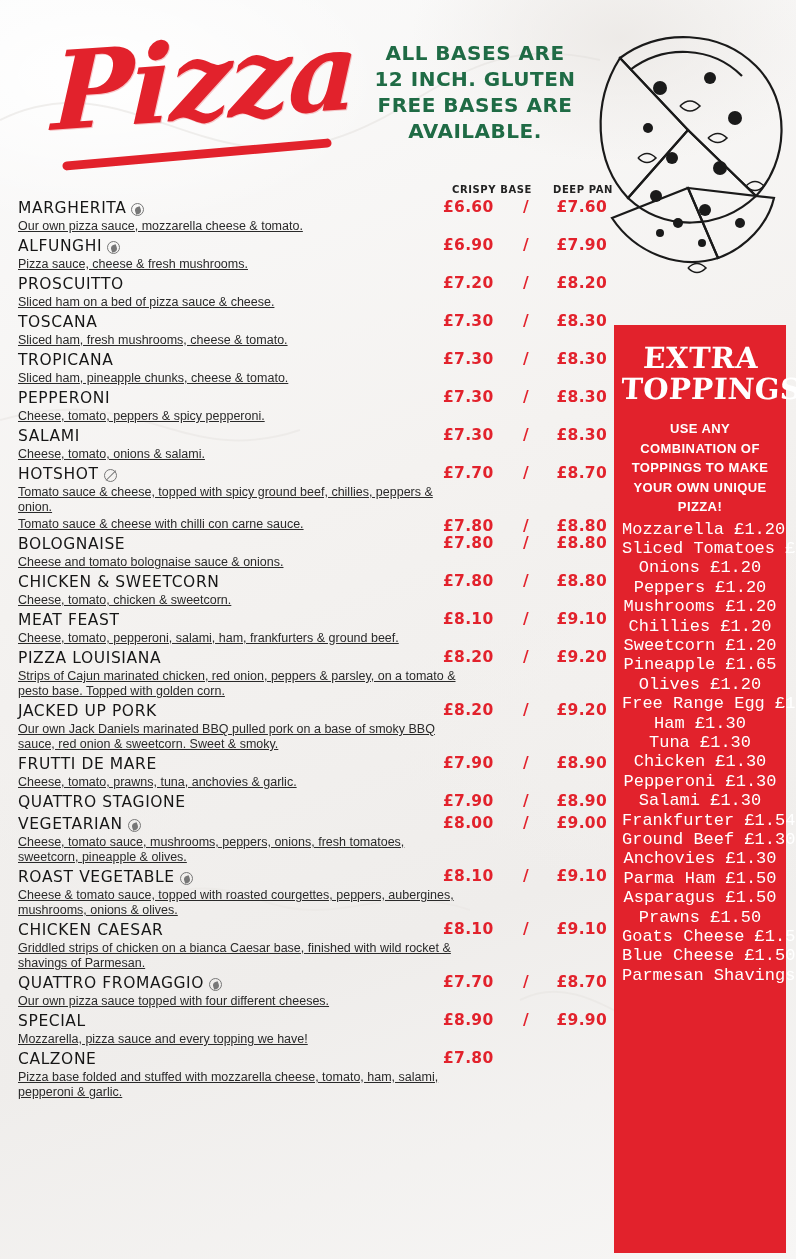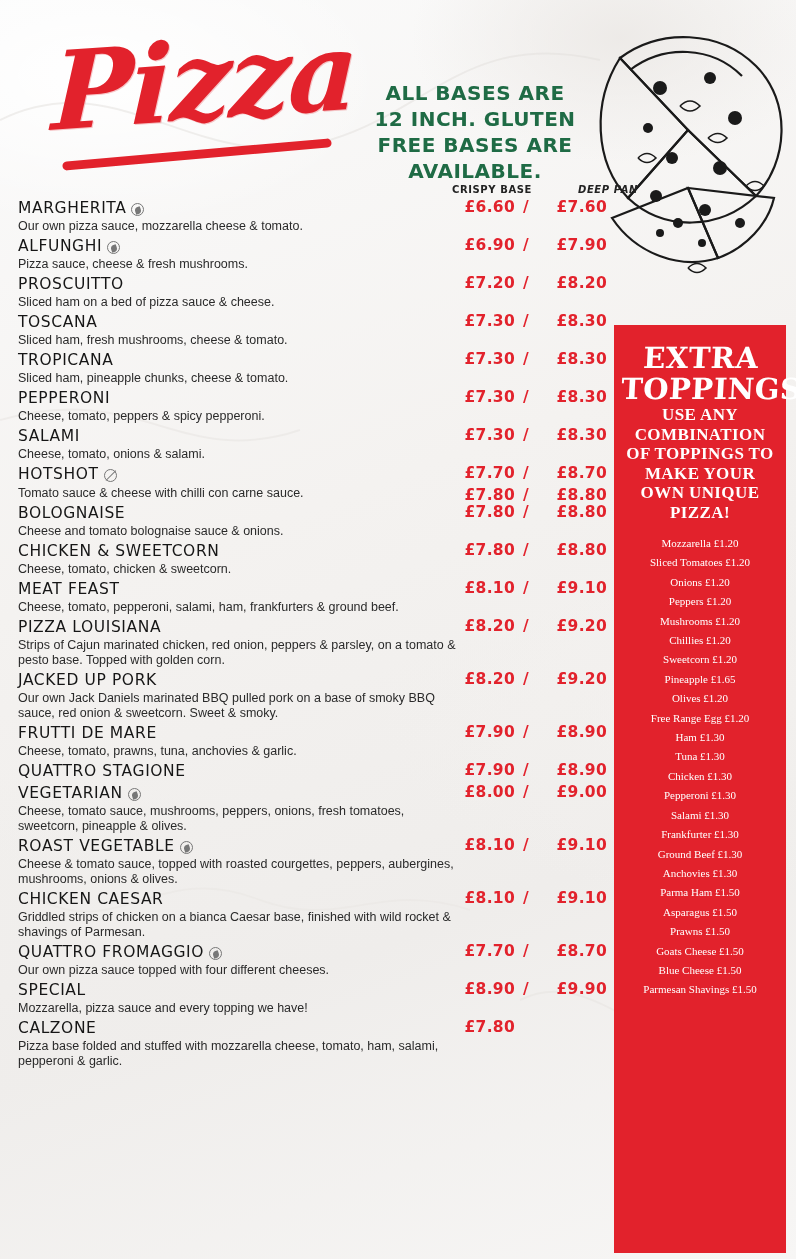--- a/index.html
+++ b/index.html
@@ -55,37 +55,36 @@
     left: 370px;
     top: 40px;
     width: 210px;
     text-align: center;
     font-family: "DejaVu Sans", sans-serif;
     font-weight: bold;
     font-size: 20px;
     line-height: 26px;
     color: #1f6b45;
     letter-spacing: 0.5px;
-    margin-top: 40px;
   }
 
   
   .pizza-art { position:absolute; right: 6px; top: 18px; width: 230px; height: 300px; }
 
   
   .col-head {
     position:absolute;
     font-family: "DejaVu Sans", sans-serif;
     font-size: 10px;
     letter-spacing: 0.6px;
     color: #222;
     font-weight: bold;
   }
   .col-head.crispy { left: 452px; top: 184px; text-align: right; }
-  .col-head.deep   { left: 578px; top: 184px; font-style: italic; }
+  .col-head.deep   { left: 553px; top: 184px; }
 
   
   .menu {
     position: absolute;
     left: 18px;
     top: 198px;
     width: 600px;
   }
   .item { position: relative; margin-bottom: 2px; }
   .item-name {
@@ -123,33 +122,34 @@
     background:#777;
     transform: rotate(-45deg);
   }
   .item-desc {
     font-family: "Liberation Sans", sans-serif;
     font-size: 12.5px;
     line-height: 15px;
     color: #2a2a2a;
     max-width: 440px;
     margin-top: 1px;
+    text-decoration: underline;
   }
   .prices {
     position:absolute;
     right: 0;
     top: 0;
     width: 175px;
     font-family: "DejaVu Sans", sans-serif;
     font-weight: bold;
     font-size: 15.5px;
     color: #e2222c;
     letter-spacing: 0.3px;
   }
-  .prices .p1 { position:absolute; left: 0; width: 72px; text-align: right; }
+  .prices .p1 { position:absolute; left: 0; width: 72px; }
   .prices .slash { position:absolute; left: 80px; color:#e2222c; font-weight: bold; }
   .prices .p2 { position:absolute; left: 88px; width: 76px; text-align: right; }
   .prices.single .p1 { left: 0; }
 
   
   .extras {
     position:absolute;
     right: 10px;
     top: 325px;
     width: 172px;
@@ -162,30 +162,31 @@
   .extras-title {
     font-family: "DejaVu Serif", serif;
     font-weight: bold;
     font-size: 29px;
     line-height: 31px;
     letter-spacing: 0.5px;
     margin-top: 8px;
     transform: skewX(-3deg);
   }
   .extras-sub {
-    font-family: Liberation Serif, serif;
-    font-weight: bold;
-    font-size: 17px;
+    margin-top: 14px;
+    font-family: Liberation Sans, sans-serif;
+    font-weight: bold;
+    font-size: 13px;
     line-height: 19.5px;
     letter-spacing: 0.4px;
   }
   .extras-list {
-    margin-top: 12px;
-    font-family: Liberation Serif, serif;
-    font-size: 11px;
+    margin-top: 3px;
+    font-family: Liberation Mono, monospace;
+    font-size: 17px;
     line-height: 19.4px;
   }
   .extras-list div { white-space: nowrap; }
 </style>
 </head>
 <body>
 
 <div class="page">
 
   <svg class="veins" viewBox="0 0 796 1259" preserveAspectRatio="none">
@@ -294,20 +295,21 @@
         <div><span class="item-name">SALAMI</span></div>
         <div class="item-desc">Cheese, tomato, onions &amp; salami.</div>
         <div class="prices">
           <span class="p1">£7.30</span>
           <span class="slash">/</span>
           <span class="p2">£8.30</span>
         </div>
       </div>
       <div class="item">
         <div><span class="item-name">HOTSHOT</span><span class="badge spicy"></span></div>
+        <div class="item-desc">Tomato sauce &amp; cheese, topped with spicy ground beef, chillies, peppers &amp; onion.</div>
         <div class="prices">
           <span class="p1">£7.70</span>
           <span class="slash">/</span>
           <span class="p2">£8.70</span>
         </div>
       </div>
       <div class="item">
         <div class="item-desc">Tomato sauce &amp; cheese with chilli con carne sauce.</div>
         <div class="prices">
           <span class="p1">£7.80</span>
@@ -443,21 +445,21 @@
         <div>Chillies £1.20</div>
         <div>Sweetcorn £1.20</div>
         <div>Pineapple £1.65</div>
         <div>Olives £1.20</div>
         <div>Free Range Egg £1.20</div>
         <div>Ham £1.30</div>
         <div>Tuna £1.30</div>
         <div>Chicken £1.30</div>
         <div>Pepperoni £1.30</div>
         <div>Salami £1.30</div>
-        <div>Frankfurter £1.30</div>
+        <div>Frankfurter £1.54</div>
         <div>Ground Beef £1.30</div>
         <div>Anchovies £1.30</div>
         <div>Parma Ham £1.50</div>
         <div>Asparagus £1.50</div>
         <div>Prawns £1.50</div>
         <div>Goats Cheese £1.50</div>
         <div>Blue Cheese £1.50</div>
         <div>Parmesan Shavings £1.50</div>
       </div>
   </div>

